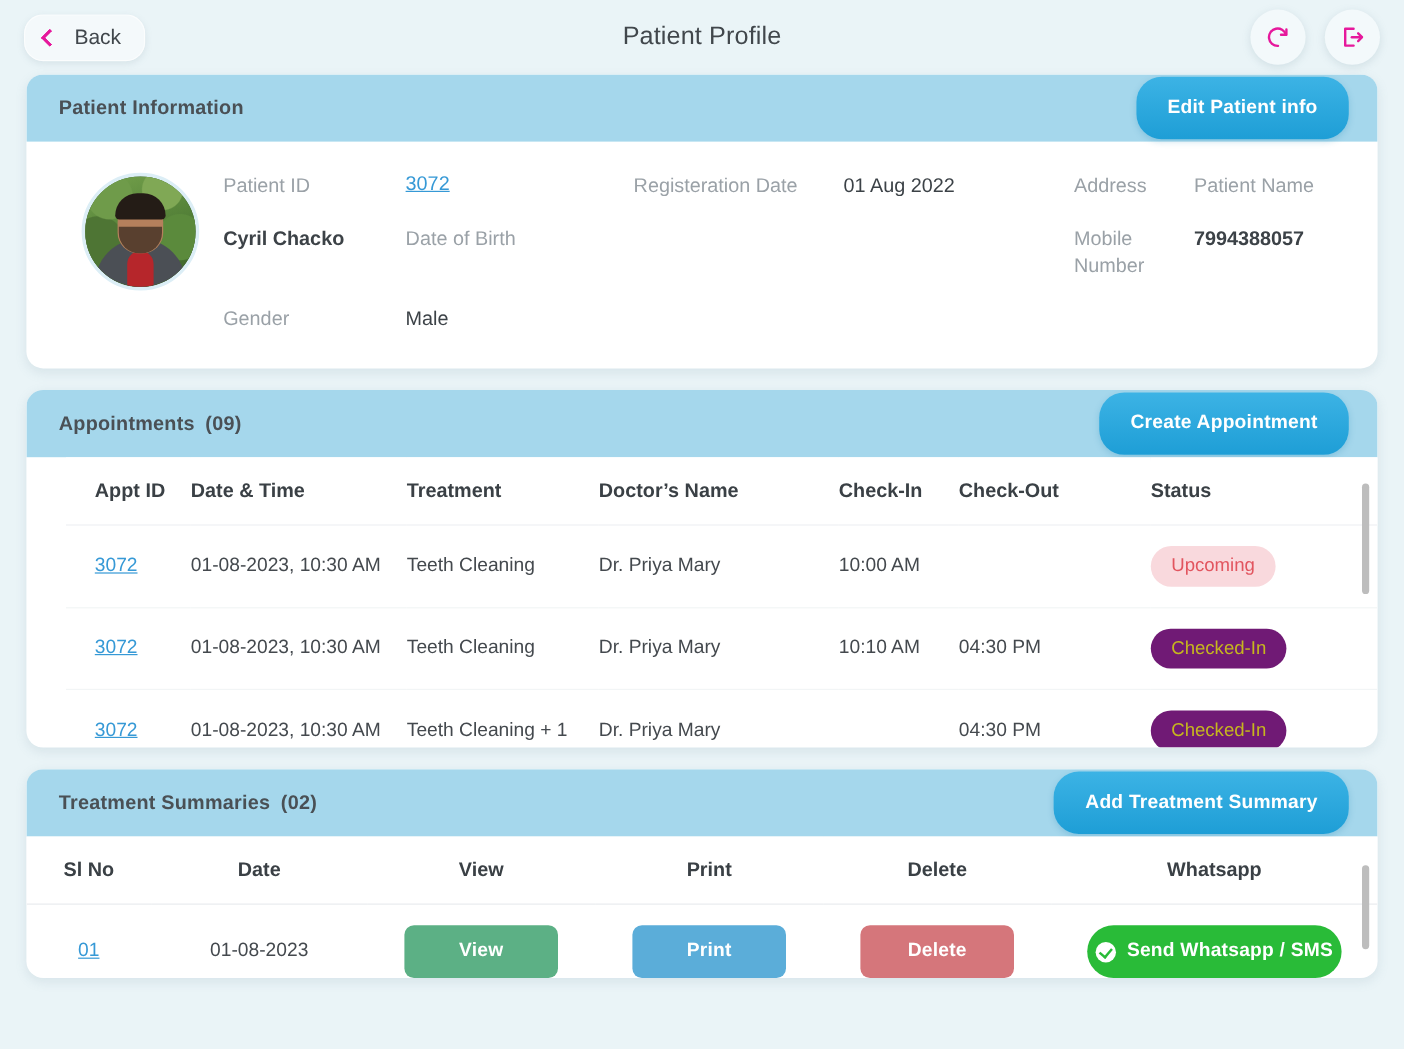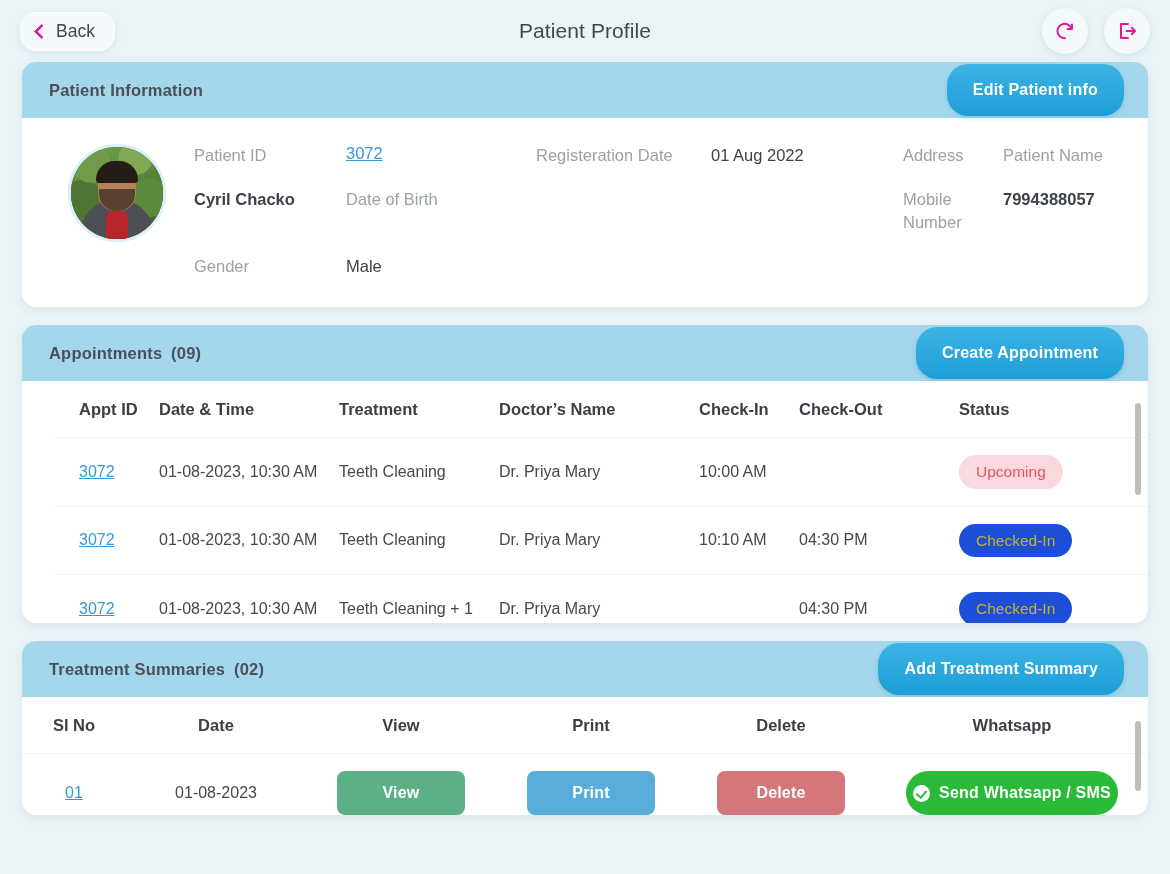--- a/index.html
+++ b/index.html
@@ -19,21 +19,21 @@
   .topbar {
     position: relative;
     height: 62px;
     display: flex;
     align-items: center;
     padding: 0 20px;
   }
   .back-btn {
     display: flex;
     align-items: center;
-    gap: 9px;
+    gap: 15px;
     background: #f4f9fb;
     border-radius: 16px;
     padding: 9px 20px 9px 16px;
     box-shadow: 0 2px 6px rgba(120,150,165,0.18), 0 0 0 1px rgba(255,255,255,0.6) inset;
     cursor: pointer;
     user-select: none;
   }
   .back-btn .chev {
     display: block;
     width: 11px; height: 11px;
@@ -115,21 +115,21 @@
     font-weight: bold;
     letter-spacing: .2px;
     cursor: pointer;
     box-shadow: 0 2px 5px rgba(30,130,180,0.25);
   }
 
   
   .pinfo-body {
     display: flex;
     padding: 26px 28px 30px 26px;
-    gap: 8px;
+    gap: 0;
   }
   .avatar-wrap {
     width: 138px;
     flex: 0 0 138px;
     display: flex;
     justify-content: center;
   }
   .avatar {
     width: 98px; height: 98px;
     border-radius: 50%;
@@ -268,21 +268,21 @@
   }
 
   .badge {
     display: inline-block;
     border-radius: 18px;
     padding: 9px 17px;
     font-size: 15.5px;
     line-height: 1;
   }
   .badge.upcoming   { background: #f9d9dd; color: #e2555f; }
-  .badge.checkedin  { background: #1d4ed8; color: #c6b71e; text-align: center; }
+  .badge.checkedin  { background: #701a75; color: #c6b71e; text-align: center; }
 
   
   .sum-tbl col.c-sl { width: 104px; }
   .sum-tbl col.c-dt { width: 180px; }
   .sum-tbl col.c-vw { width: 190px; }
   .sum-tbl col.c-pr { width: 190px; }
   .sum-tbl col.c-dl { width: 190px; }
   .sum-tbl col.c-wa { width: auto; }
   .sum-tbl th, .sum-tbl td { text-align: center; }
   .sum-tbl td.date-cell { text-align: center; }

